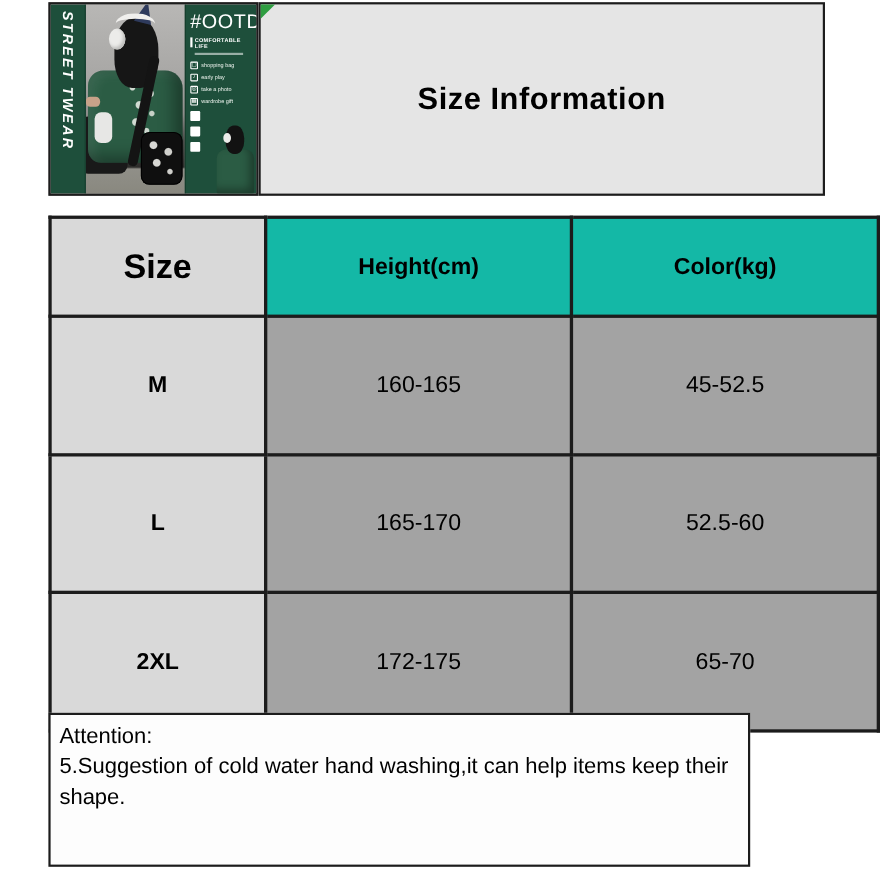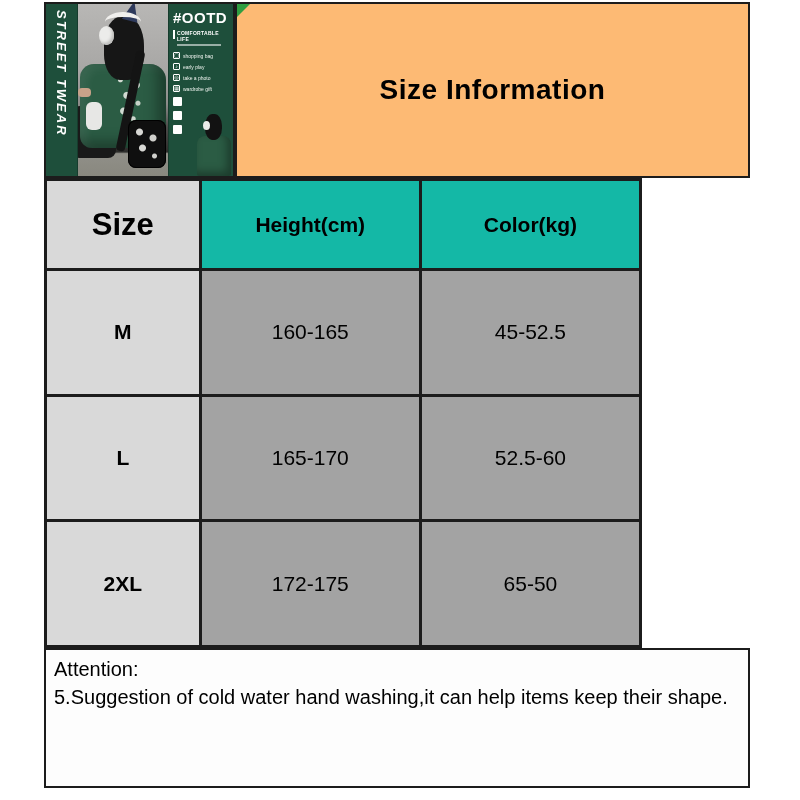--- a/index.html
+++ b/index.html
@@ -56,63 +56,63 @@
     background:
       radial-gradient(circle at 25% 20%, #d8d8d4 0 3px, transparent 4px),
       radial-gradient(circle at 70% 35%, #cfcfcb 0 3px, transparent 4px),
       radial-gradient(circle at 35% 60%, #d8d8d4 0 3px, transparent 4px),
       radial-gradient(circle at 75% 80%, #cfcfcb 0 2px, transparent 3px);
   }
   .panel {
     width: 65px; height: 100%; flex: 0 0 65px; background: #1e4f3b; position: relative; z-index: 3;
     padding: 5px 4px; color: #fff; border-left: 1px solid #163c2d;
   }
-  .panel-title { font-weight: bold; font-size: 15px; letter-spacing: .5px; }
+  .panel-title { font-weight: normal; font-size: 18px; letter-spacing: .5px; }
   .panel-sub { display: flex; align-items: flex-start; margin-top: 4px; }
   .panel-sub-bar { width: 2px; height: 9px; background: #fff; margin-right: 2px; flex: 0 0 2px; }
   .panel-sub-text { font-size: 5px; font-weight: bold; letter-spacing: .3px; line-height: 1.2; }
   .panel-sub-line { width: 44px; height: 2px; background: rgba(255,255,255,.55); margin: 2px 0 0 4px; }
   .feature-list { margin-top: 6px; }
   .feature { display: flex; align-items: center; margin-bottom: 4px; }
   .feature-icon { width: 7px; height: 7px; border: 1px solid #fff; border-radius: 1px; margin-right: 3px;
     font-size: 5px; line-height: 5px; text-align: center; color: #fff; flex: 0 0 7px; }
   .feature-label { font-size: 5px; color: #eef4ef; white-space: nowrap; }
   .check-squares { margin-top: 5px; }
   .check-square { width: 9px; height: 9px; background: #fff; margin-bottom: 5px; border-radius: 1px; }
   .mini-model { position: absolute; right: 2px; bottom: 0; width: 34px; height: 62px; }
   .mini-hair { position: absolute; left: 8px; top: 0; width: 17px; height: 26px; background: #121212; border-radius: 45%; }
   .mini-cup { position: absolute; left: 6px; top: 7px; width: 7px; height: 9px; background: #ececea; border-radius: 50%; }
   .mini-body { position: absolute; left: 0; top: 22px; width: 34px; height: 40px; background: #2b5c44; border-radius: 8px 8px 2px 2px;
     box-shadow: inset -4px -4px 8px rgba(0,0,0,.35); }
 
   .title-box {
     position: absolute; left: 235px; top: 2px; width: 515px; height: 176px;
-    background: #fdba74; border: 2px solid #1c1c1c;
+    background: #e5e5e5; border: 2px solid #1c1c1c;
     display: flex; align-items: center; justify-content: center;
   }
   .title-corner { position: absolute; left: 0; top: 0; width: 0; height: 0;
     border-top: 13px solid #2f9e41; border-right: 13px solid transparent; }
   .main-title { font-size: 28px; font-weight: bold; letter-spacing: .5px; }
 
   
-  .size-table { position: absolute; left: 44px; top: 178px; width: 598px; height: 470px;
+  .size-table { position: absolute; left: 44px; top: 196px; width: 756px; height: 470px;
     border-collapse: collapse; table-layout: fixed; }
   .size-table th, .size-table td { border: 3px solid #1c1c1c; text-align: center; vertical-align: middle; }
   .size-table col.c-size { width: 26%; }
   .size-table col.c-height { width: 37%; }
   .size-table col.c-weight { width: 37%; }
   .size-table thead tr { height: 90px; }
   .size-table tbody tr { height: 95px; }
   th.h-size { background: #d9d9d9; font-size: 31px; font-weight: bold; }
   th.h-col { background: #14b8a6; font-size: 21px; font-weight: bold; }
   td.size-cell { background: #d9d9d9; font-size: 21px; font-weight: bold; }
   td.val-cell { background: #a3a3a3; font-size: 21px; font-weight: normal; }
 
   
-  .attention-box { position: absolute; left: 44px; top: 648px; width: 706px; height: 140px;
+  .attention-box { position: absolute; left: 44px; top: 648px; width: 638px; height: 140px;
     background: #fdfdfd; border: 2px solid #1c1c1c; padding: 5px 8px; font-size: 20px; line-height: 1.4; }
   .attention-box p { margin: 0; }
 </style>
 </head>
 <body>
 
 <div class="page">
 
   <div class="photo-card">
     <div class="banner">
@@ -194,21 +194,21 @@
         <td class="val-cell">45-52.5</td>
       </tr>
       <tr>
         <td class="size-cell">L</td>
         <td class="val-cell">165-170</td>
         <td class="val-cell">52.5-60</td>
       </tr>
       <tr>
         <td class="size-cell">2XL</td>
         <td class="val-cell">172-175</td>
-        <td class="val-cell">65-50</td>
+        <td class="val-cell">65-70</td>
       </tr>
     </tbody>
   </table>
 
   <div class="attention-box">
     <p>Attention:</p>
     <p>5.Suggestion of cold water hand washing,it can help items keep their shape.</p>
   </div>
 
 </div>

